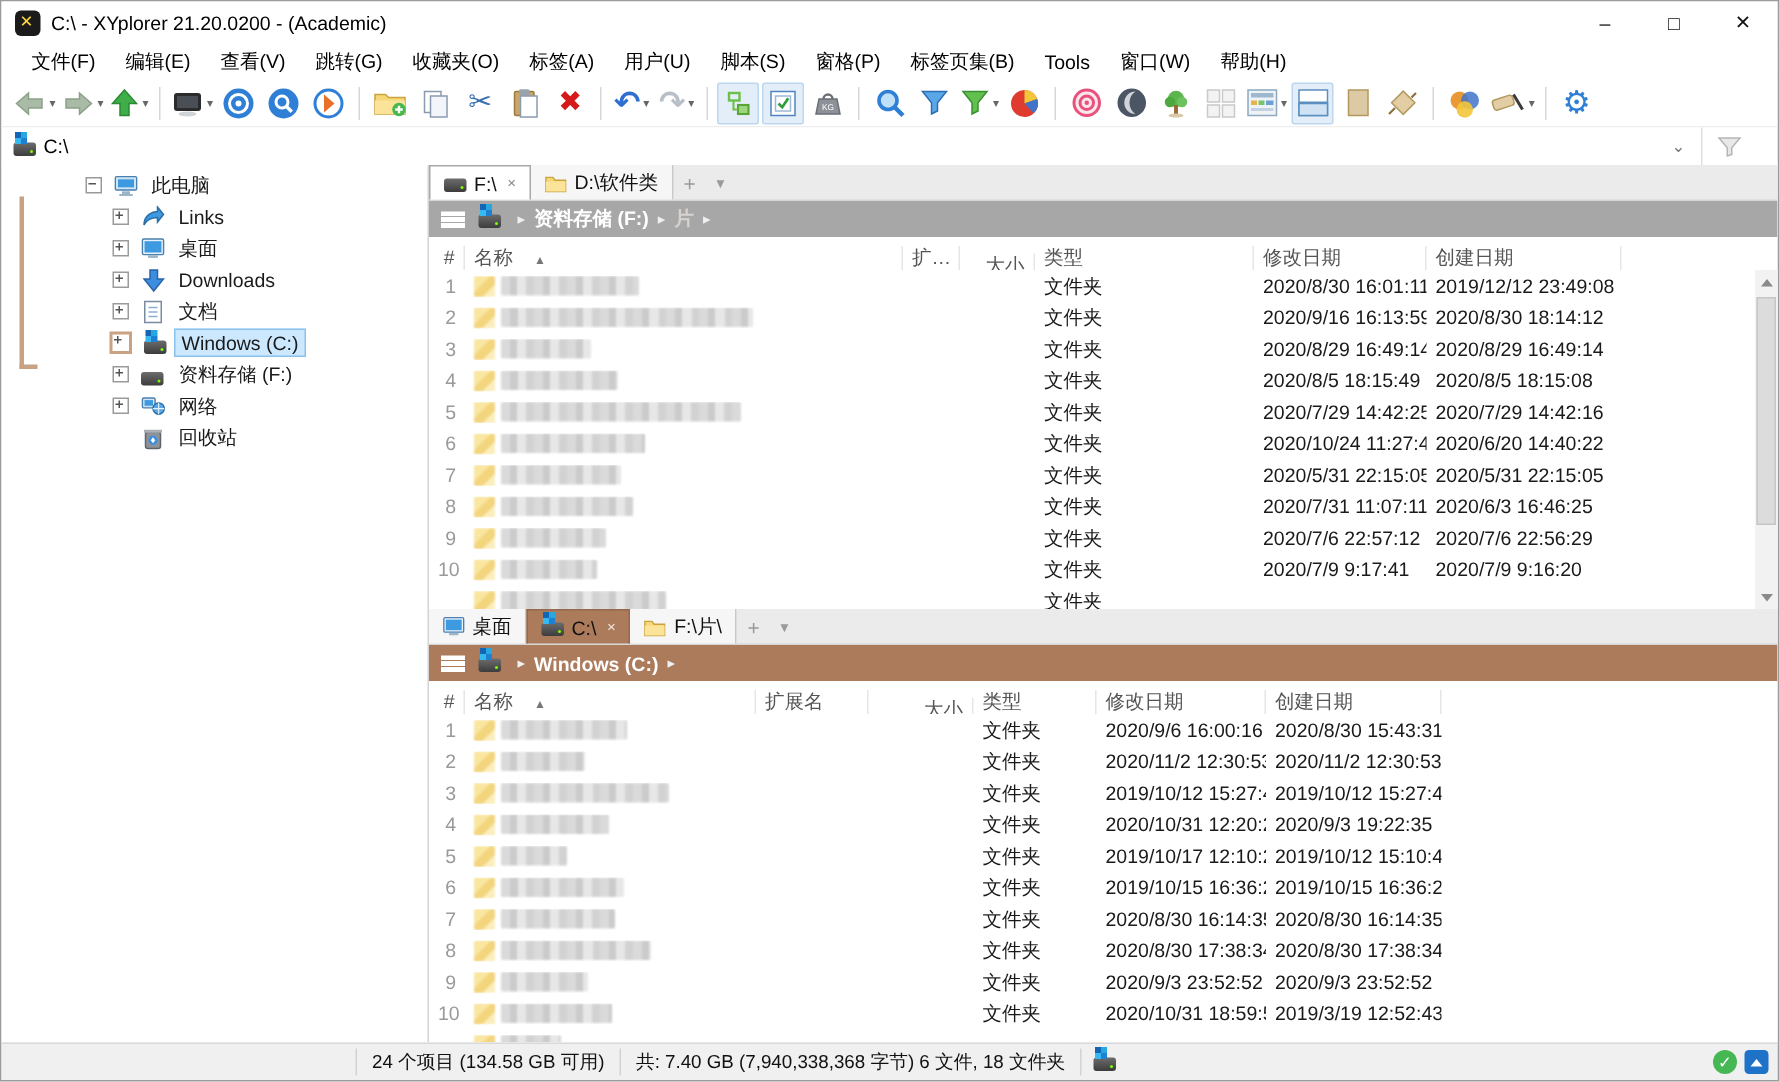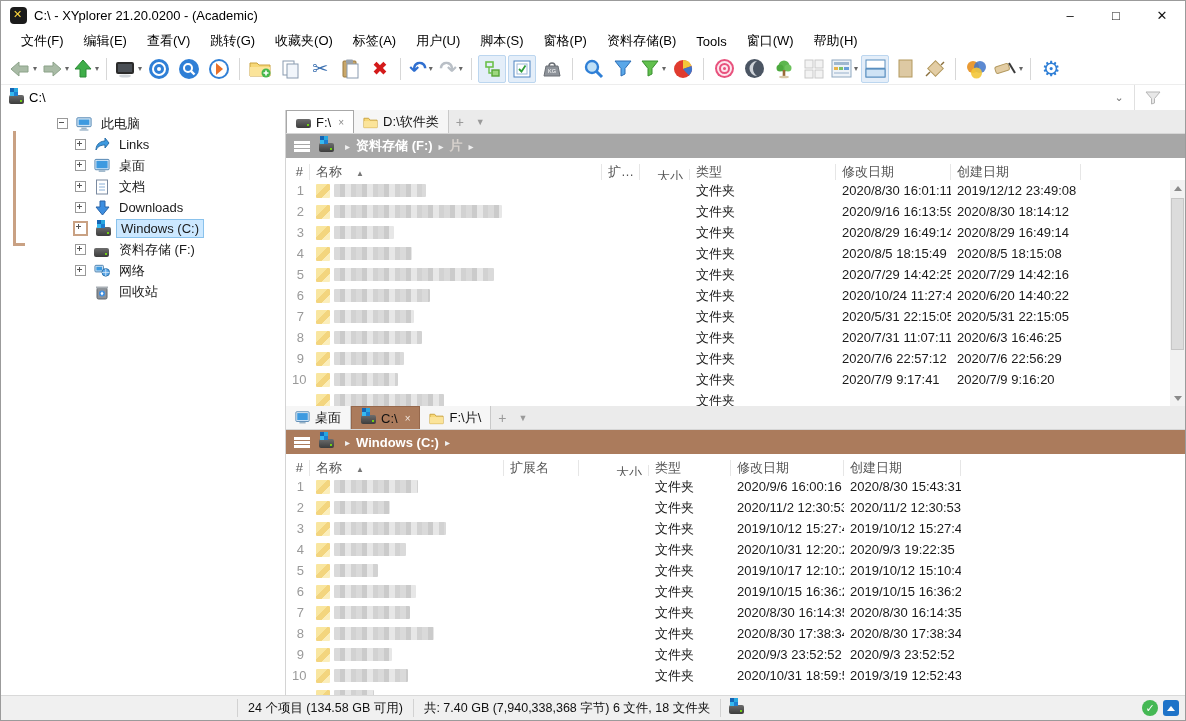--- a/index.html
+++ b/index.html
@@ -135,21 +135,21 @@
 <div class="menubar" id="menubar">
     <span class="menu-item">文件(F)</span>
     <span class="menu-item">编辑(E)</span>
     <span class="menu-item">查看(V)</span>
     <span class="menu-item">跳转(G)</span>
     <span class="menu-item">收藏夹(O)</span>
     <span class="menu-item">标签(A)</span>
     <span class="menu-item">用户(U)</span>
     <span class="menu-item">脚本(S)</span>
     <span class="menu-item">窗格(P)</span>
-    <span class="menu-item">资料存储(B)</span>
+    <span class="menu-item">标签页集(B)</span>
     <span class="menu-item">Tools</span>
     <span class="menu-item">窗口(W)</span>
     <span class="menu-item">帮助(H)</span>
   </div>
 
 <div class="toolbar" id="toolbar">
     <span class="tbtn">
       <span class="ticon-wrap" style="display:inline-flex;align-items:center;">
         <svg width="22" height="18" viewBox="0 0 22 18">
           <path d="M10 2 L2 9 L10 16 L10 12 L19 12 L19 6 L10 6 Z" fill="#a9bba6" stroke="#8ba288"></path>
@@ -474,38 +474,38 @@
               <rect x="1" y="1" width="15" height="11" rx="1" fill="#e8f2fb" stroke="#4a7fae"></rect>
               <rect x="2.5" y="2.5" width="12" height="8" fill="#3d9ae0"></rect>
               <rect x="5" y="12.5" width="7" height="1.8" fill="#9ab4c8"></rect>
             </svg>
           </span>
           <span class="tlabel">桌面</span>
         </div>
         <div class="titem lvl1">
           <span class="exp plus"></span>
           <span class="ticon" style="display:flex;align-items:center;justify-content:center;">
+            <svg width="15" height="16" viewBox="0 0 15 16">
+              <path d="M7.5 1 L7.5 8 M7.5 8" stroke="none"></path>
+              <path d="M5 1 L10 1 L10 7 L14 7 L7.5 15 L1 7 L5 7 Z" fill="#3d8ee0" stroke="#2a64a8"></path>
+            </svg>
+          </span>
+          <span class="tlabel">Downloads</span>
+        </div>
+        <div class="titem lvl1">
+          <span class="exp plus"></span>
+          <span class="ticon" style="display:flex;align-items:center;justify-content:center;">
             <svg width="14" height="16" viewBox="0 0 14 16">
               <rect x="1.5" y="1" width="11" height="14" fill="#fff" stroke="#7a8aa0"></rect>
               <line x1="4" y1="5" x2="10" y2="5" stroke="#8ab0d8"></line>
               <line x1="4" y1="8" x2="10" y2="8" stroke="#8ab0d8"></line>
               <line x1="4" y1="11" x2="10" y2="11" stroke="#8ab0d8"></line>
             </svg>
           </span>
           <span class="tlabel">文档</span>
-        </div>
-        <div class="titem lvl1">
-          <span class="exp plus"></span>
-          <span class="ticon" style="display:flex;align-items:center;justify-content:center;">
-            <svg width="15" height="16" viewBox="0 0 15 16">
-              <path d="M7.5 1 L7.5 8 M7.5 8" stroke="none"></path>
-              <path d="M5 1 L10 1 L10 7 L14 7 L7.5 15 L1 7 L5 7 Z" fill="#3d8ee0" stroke="#2a64a8"></path>
-            </svg>
-          </span>
-          <span class="tlabel">Downloads</span>
         </div>
         <div class="titem lvl1 selected hl-exp">
           <span class="exp plus"></span>
           <span class="ticon" style="display:flex;align-items:center;justify-content:center;">
             <span class="drv drv-win"></span>
           </span>
           <span class="tlabel">Windows (C:)</span>
         </div>
         <div class="titem lvl1">
           <span class="exp plus"></span>

